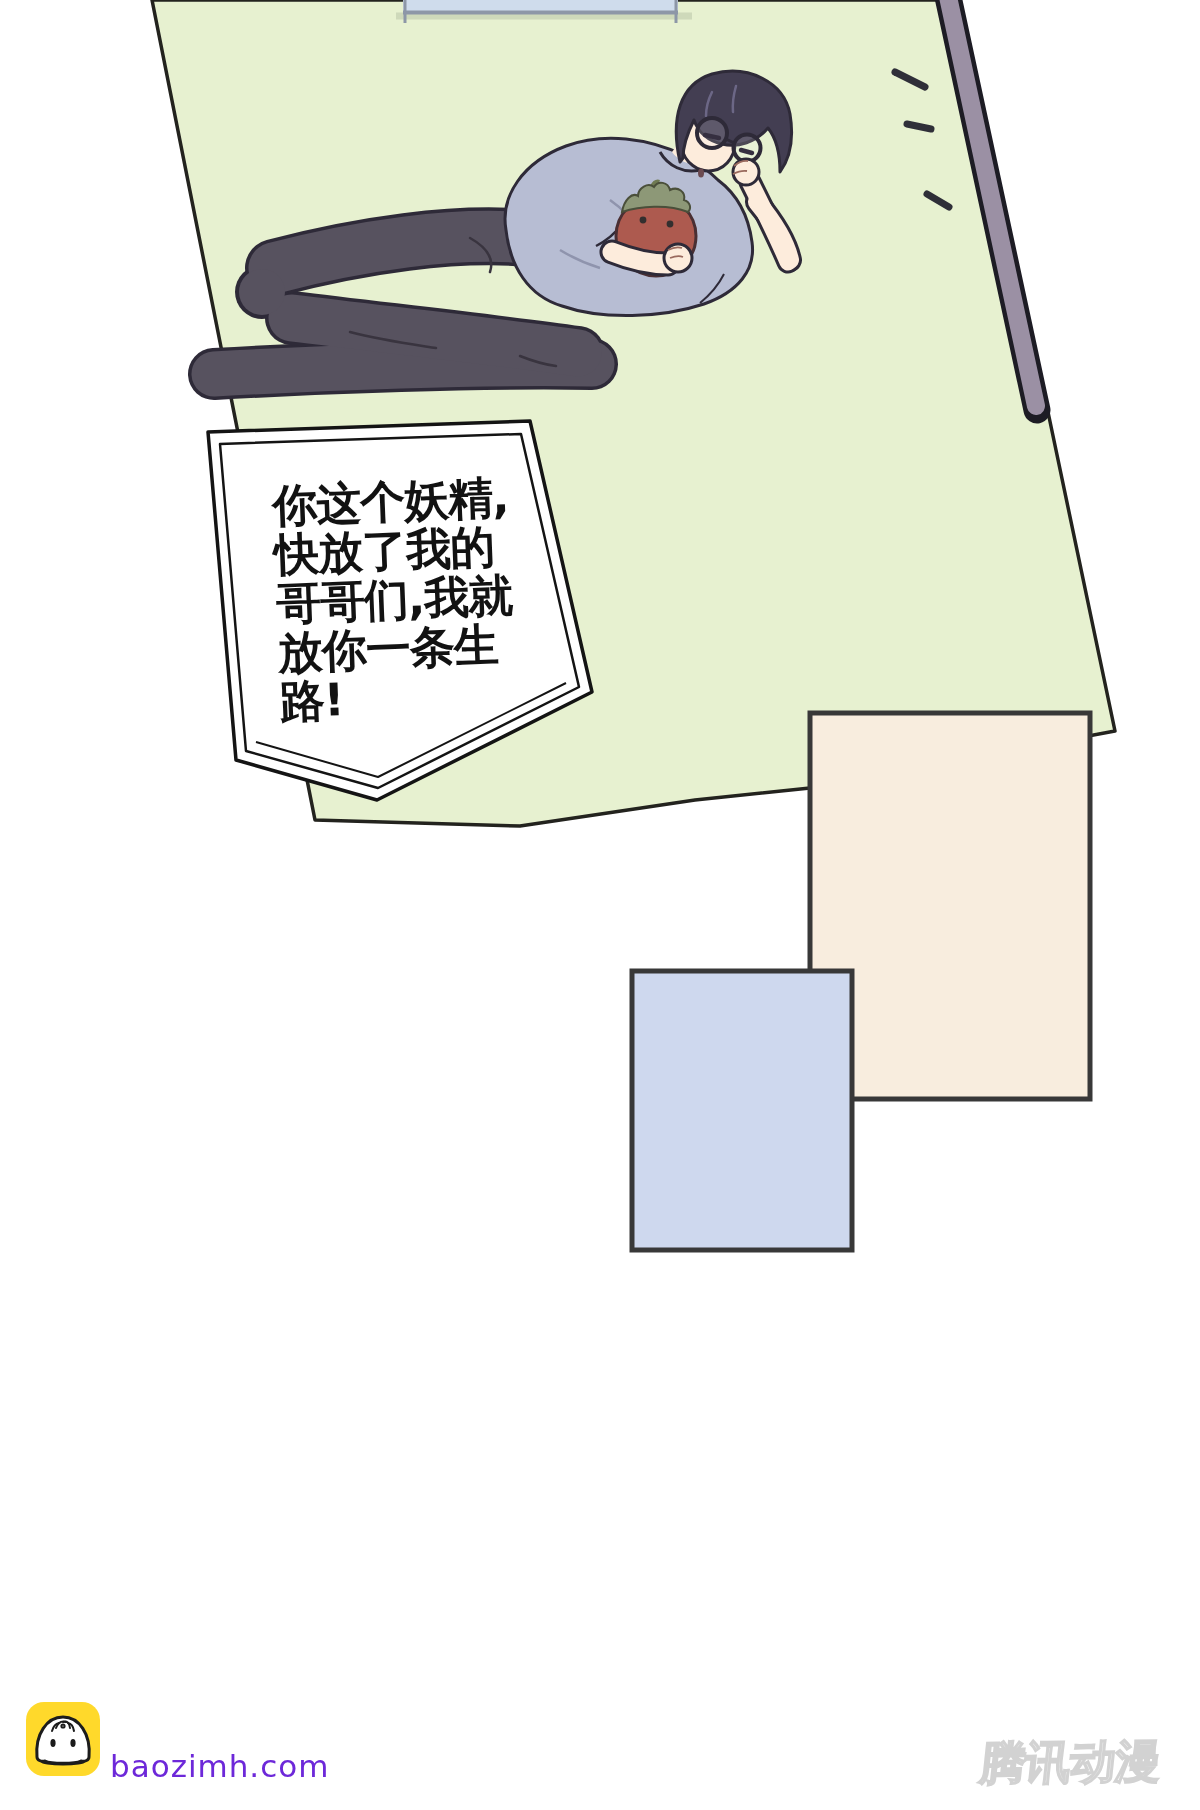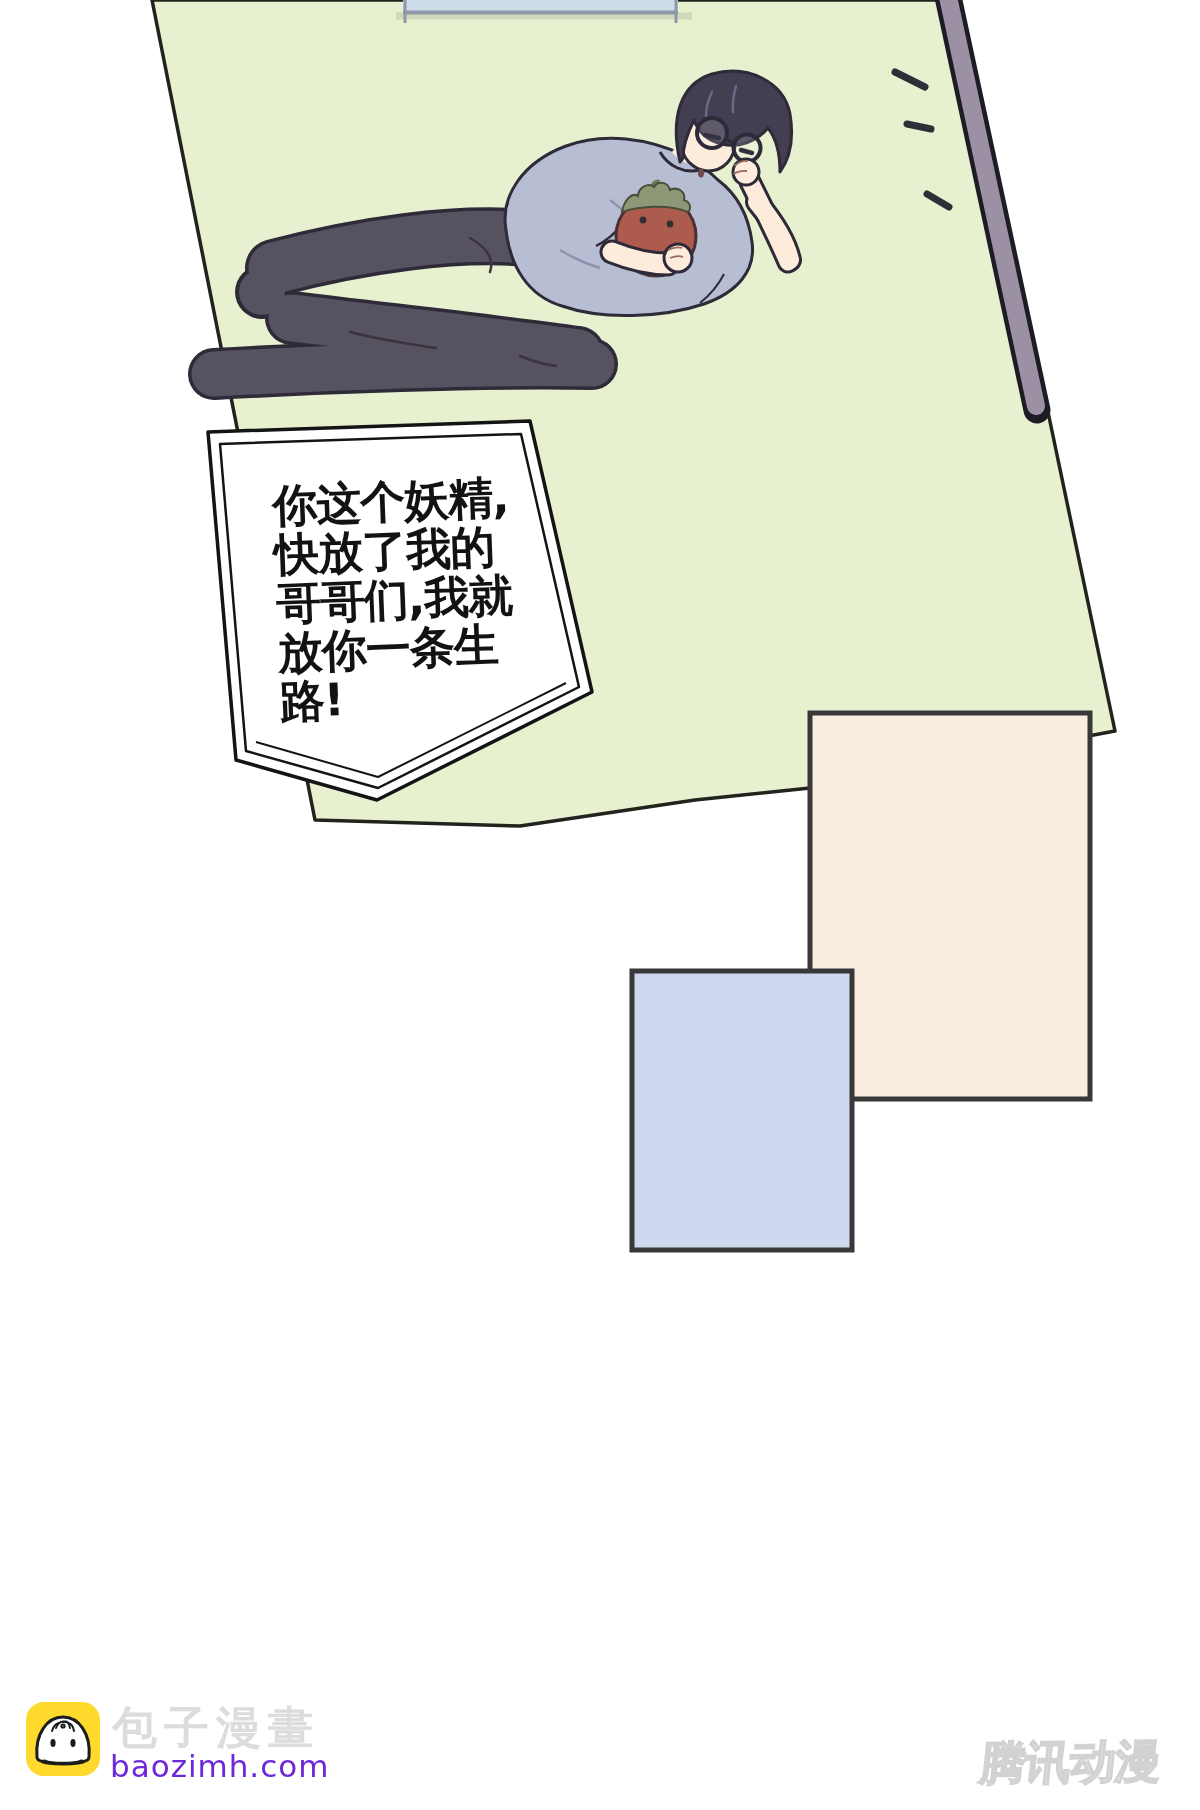--- a/index.html
+++ b/index.html
@@ -162,18 +162,17 @@
           <path d="M 30,26 Q 33,18 40,20"></path>
           <path d="M 44,26 Q 43,18 37,20"></path>
           <path d="M 26,29 Q 28,22 33,21"></path>
           <path d="M 48,29 Q 47,22 42,21"></path>
           <circle cx="37" cy="24" r="1.6"></circle>
         </g>
         <ellipse cx="27" cy="41" rx="2.6" ry="4" fill="#1c1c1c"></ellipse>
         <ellipse cx="47" cy="41" rx="2.6" ry="4" fill="#1c1c1c"></ellipse>
       </svg>
     </div>
-    <div id="site-name">包子漫畫</div>
     <div id="site-url">baozimh.com</div>
   </div>
 
   <div id="watermark">腾讯动漫</div>
 </div>
 
 </body></html>

